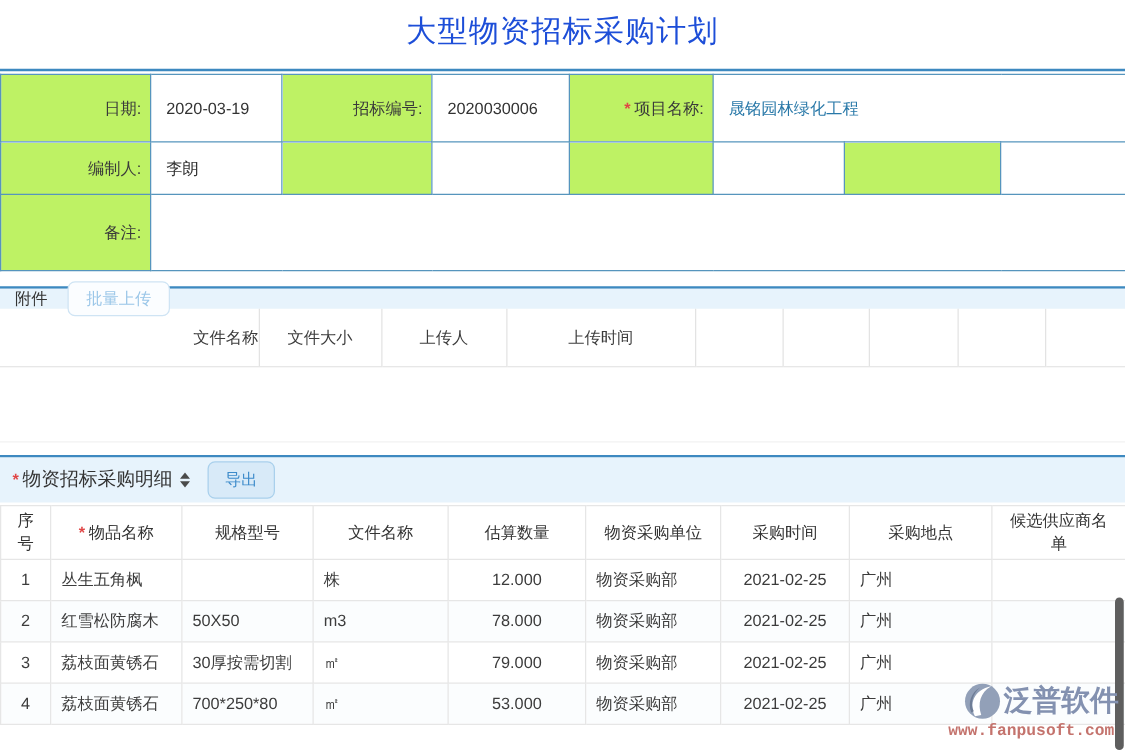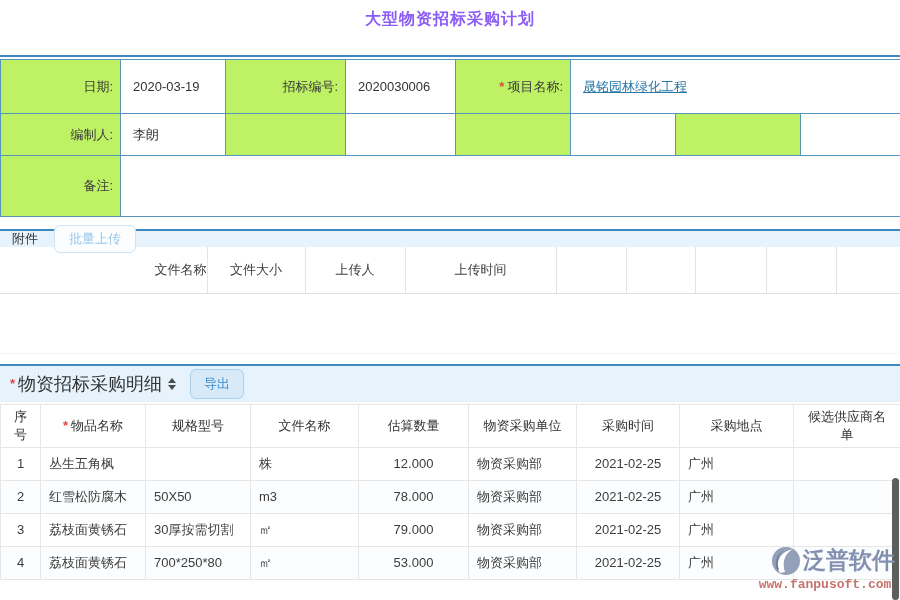--- a/index.html
+++ b/index.html
@@ -2,54 +2,54 @@
 <html><head>
 <meta charset="utf-8">
 <style>
   *{box-sizing:border-box;margin:0;padding:0}
   html,body{width:900px;height:600px;overflow:hidden}
   body{position:relative;background:#fff;color:#333;
        font-family:"Liberation Sans","DejaVu Sans",sans-serif;font-size:13px}
 
   
   .page-title{height:55px;padding-top:9px;text-align:center;
-              font-size:16px;font-weight:bold;color:#8b5cf6;letter-spacing:1px}
+              font-size:24px;font-weight:normal;color:#1d4ed8;letter-spacing:1px}
 
   
   .section{border-top:2px solid #3d89c0}
   .req{color:#e04545;margin-right:3px;font-weight:bold}
 
   
   .s1-bar{height:27px;line-height:27px;background:#eaf5fd;padding-left:10px;
           border-bottom:1px solid #8cbcd f;border-bottom:1px solid #8cbcdf;color:#222}
   .form-table{width:900px;border-collapse:collapse;table-layout:fixed;margin-top:2px}
   .form-table td{border:1px solid #5695bd;vertical-align:middle;font-size:13px;overflow:hidden}
   .form-table .lbl{background:#bef264;text-align:right;padding-right:7px;color:#3a3a3a}
   .form-table .val{background:#fff;text-align:left;padding-left:12px;color:#333}
   .form-table tr.r1 td{height:54px}
   .form-table tr.r2 td{height:42px}
   .form-table tr.r3 td{height:61px}
-  a.link{color:#2878a8;text-decoration:underline;cursor:pointer}
+  a.link{color:#2878a8;cursor:pointer}
 
   
   .s2{margin-top:12px}
   .s2-bar{height:16px;background:#e7f3fc;display:flex;align-items:center;padding-left:12px;gap:16px}
   .btn-light{background:#fbfdff;border:1px solid #cfe4f4;border-radius:6px;color:#9ac6e8;
              font-size:13px;padding:4px 14px;cursor:pointer;
              font-family:"Liberation Sans","DejaVu Sans",sans-serif}
   .att-table{width:900px;border-collapse:collapse;table-layout:fixed}
   .att-table td{height:46px;border-left:1px solid #e3e3e3;border-bottom:1px solid #e0e0e0;
                 text-align:center;color:#3c3c3c;background:#fff;overflow:hidden}
   .att-table td:first-child{border-left:none;text-align:right;padding-left:20px}
   .s2-body{height:60px;background:#fff;border-bottom:1px solid #f2f2f2}
 
   
   .s3{margin-top:10px}
   .s3-bar{height:36px;background:#e7f3fc;display:flex;align-items:center;padding-left:10px}
-  .s3-title{color:#333;font-size:18px}
+  .s3-title{color:#333;font-size:15px}
   .sort-icon{display:inline-flex;flex-direction:column;gap:2px;margin-left:6px;cursor:pointer}
   .sort-icon .up{width:0;height:0;border-left:4px solid transparent;
                  border-right:4px solid transparent;border-bottom:5px solid #4a4a4a}
   .sort-icon .down{width:0;height:0;border-left:4px solid transparent;
                    border-right:4px solid transparent;border-top:5px solid #4a4a4a}
   .btn-export{margin-left:14px;background:#d8eaf8;border:1px solid #a9d0ec;border-radius:6px;
               color:#3d8bca;font-size:13px;padding:5px 13px;cursor:pointer;
               font-family:"Liberation Sans","DejaVu Sans",sans-serif}
   .detail-table{width:900px;border-collapse:collapse;table-layout:fixed;margin-top:2px}
   .detail-table td{border:1px solid #e6e6e6;color:#3c3c3c;overflow:hidden;background:#fff}

